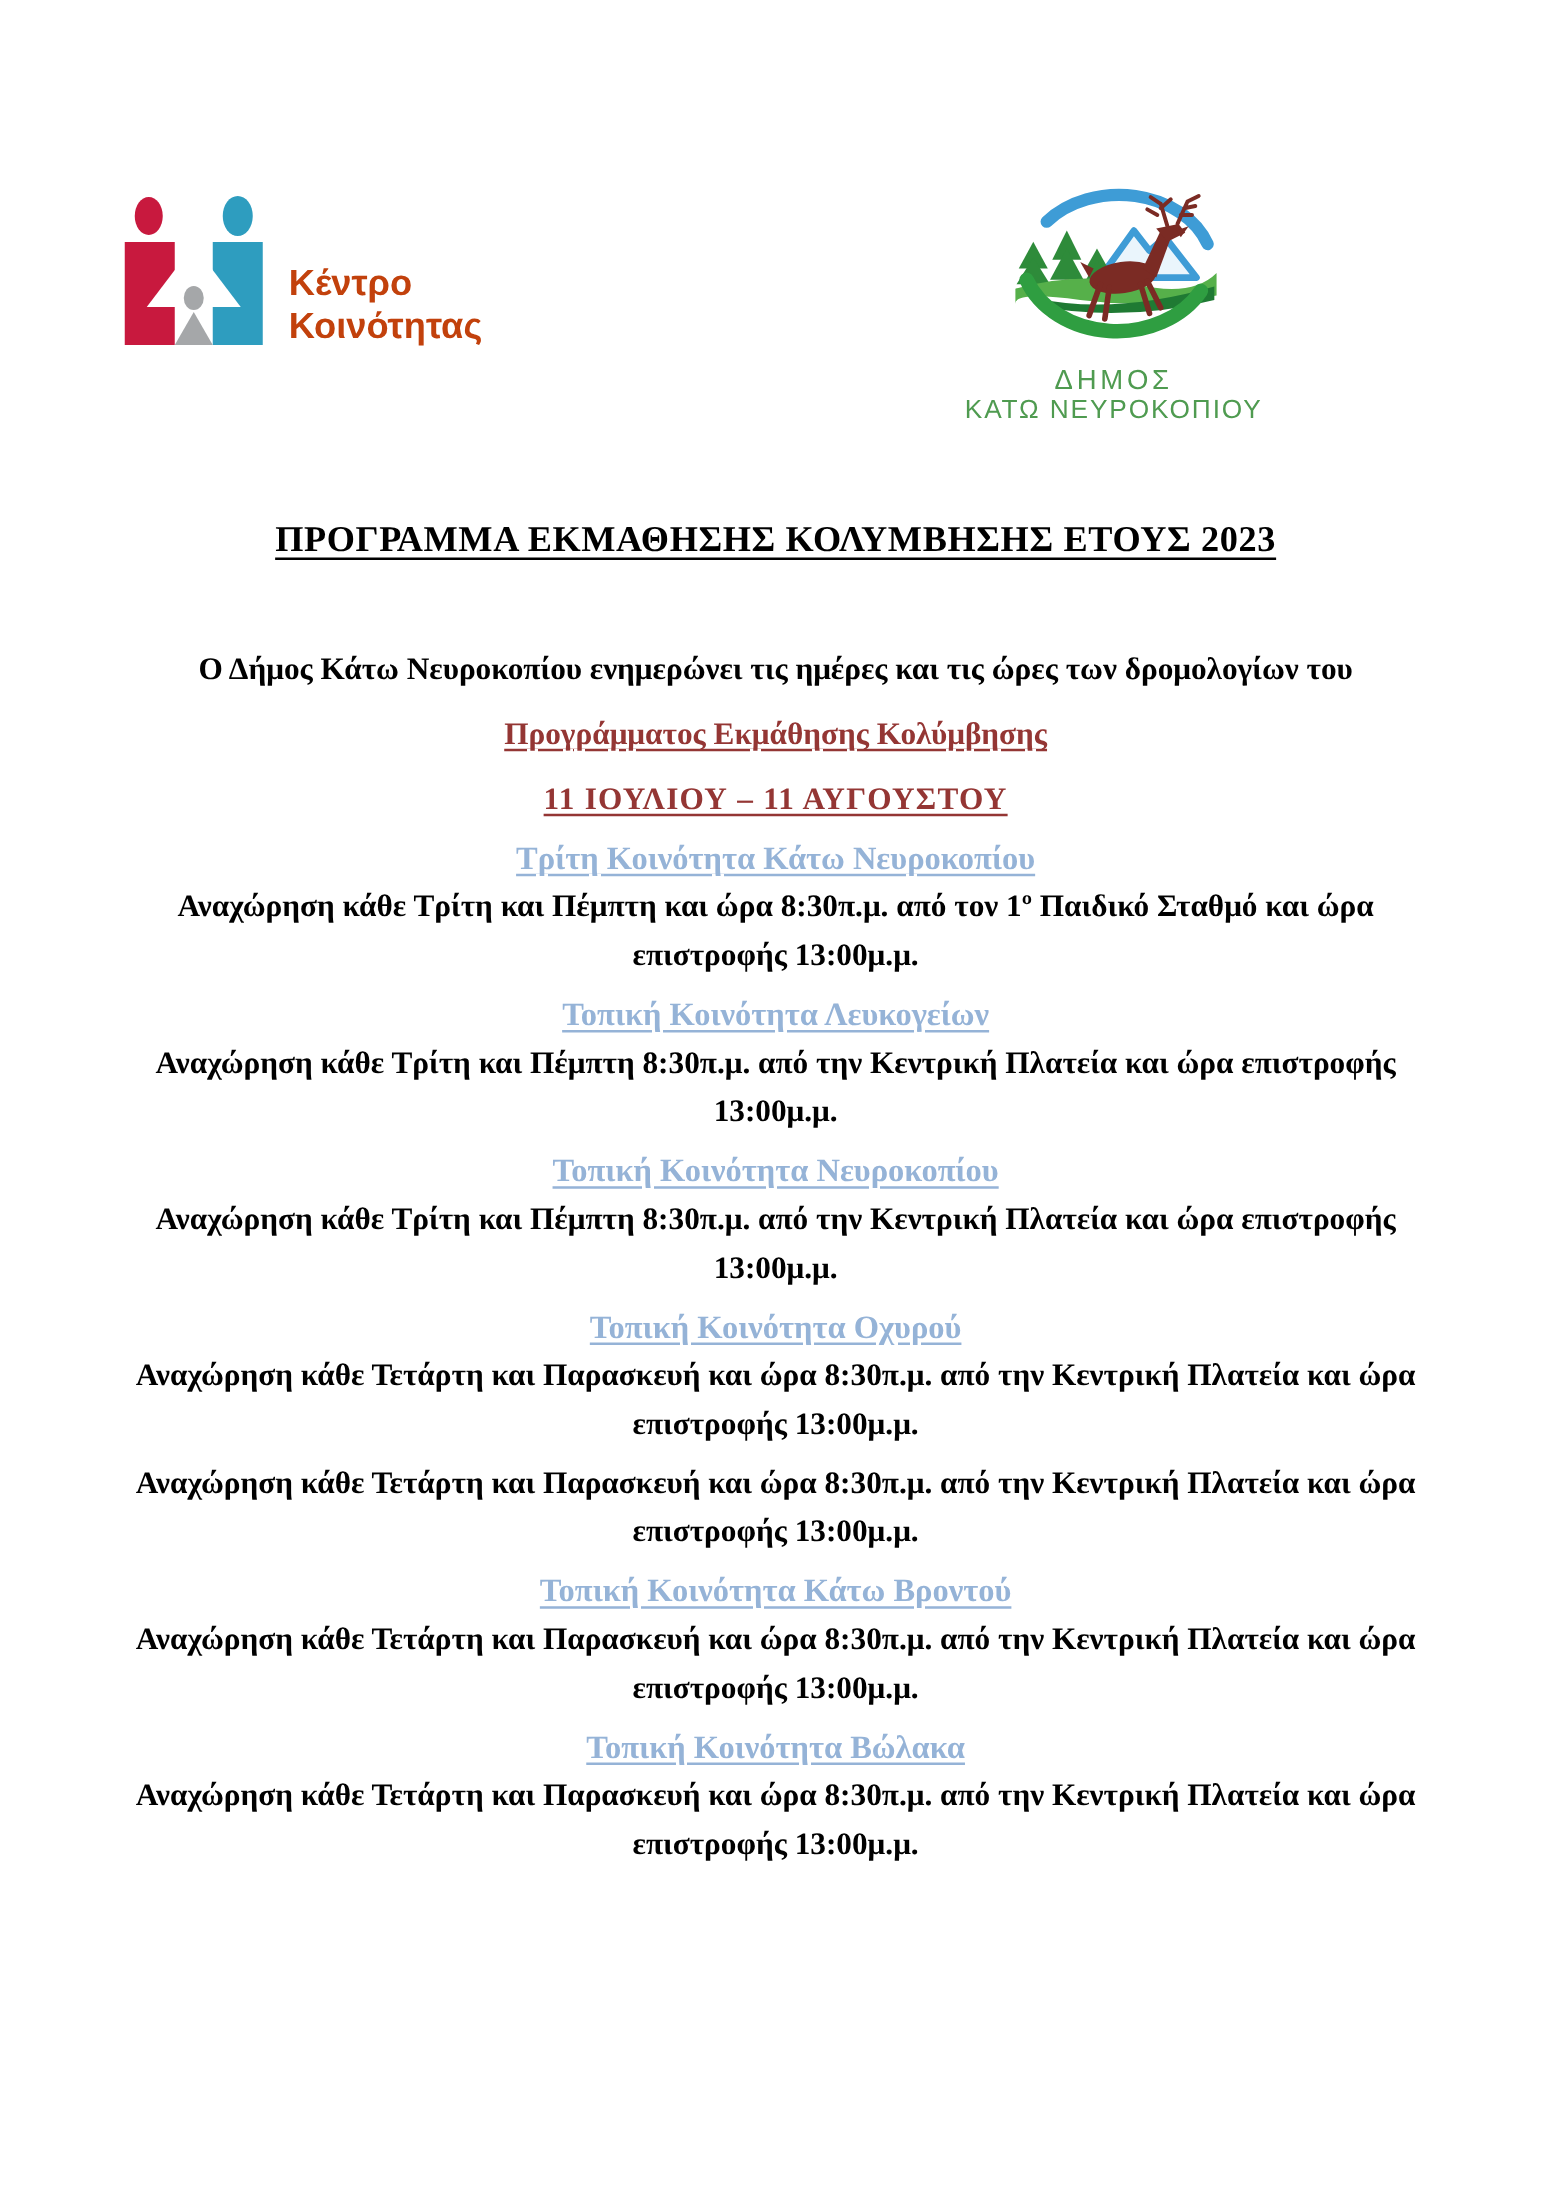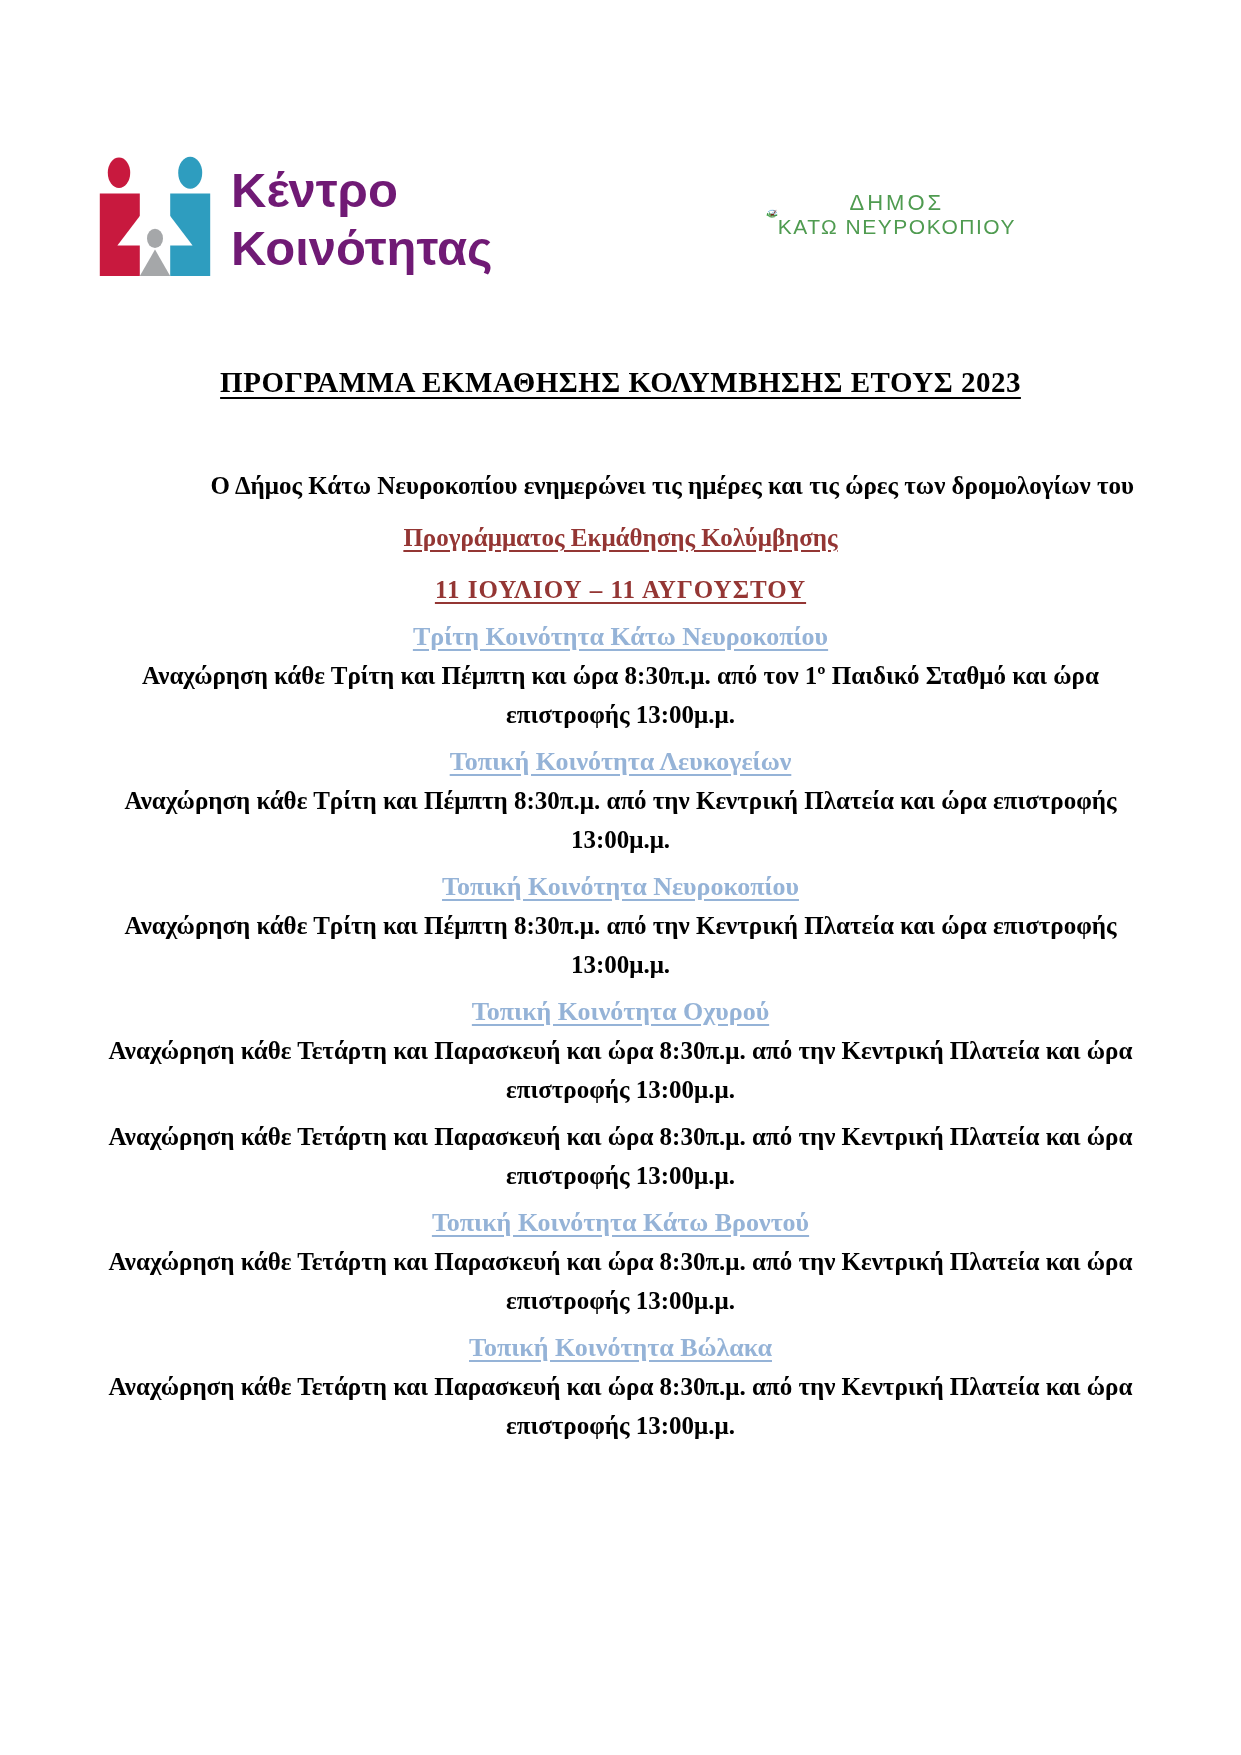--- a/index.html
+++ b/index.html
@@ -18,27 +18,27 @@
     display: flex;
     justify-content: space-between;
     align-items: flex-start;
     padding: 138px 225px 0 95px;
   }
   .cc-logo { display: flex; align-items: flex-end; gap: 16px; margin-top: 14px; }
   .cc-figures { width: 120px; height: 128px; display: block; }
   .cc-text {
     font-family: "Liberation Sans", sans-serif;
     font-weight: 700;
-    font-size: 49px;
+    font-size: 29px;
     line-height: 1.18;
-    color: #701a75;
+    color: #c2410c;
     padding-bottom: 2px;
     white-space: nowrap;
   }
-  .muni-logo { display: flex; flex-direction: row; align-items: center; width: 250px; }
+  .muni-logo { display: flex; flex-direction: column; align-items: center; width: 250px; }
   .muni-emblem { width: 190px; height: 152px; display: block; }
   .muni-text {
     font-family: "Liberation Sans", sans-serif;
     color: #4F9B50;
     text-align: center;
     margin-top: 2px;
     white-space: nowrap;
   }
   .muni-text .l1 { font-size: 22px; letter-spacing: 3px; line-height: 1.1; }
   .muni-text .l2 { font-size: 21px; letter-spacing: 1.5px; line-height: 1.15; }
@@ -52,21 +52,20 @@
     line-height: 40px;
     letter-spacing: 0.5px;
   }
   .doc-title span { text-decoration: underline; text-decoration-thickness: 2px; text-underline-offset: 5px; }
   p { margin: 0; }
   .intro {
     margin-top: 64px;
     font-size: 25px;
     font-weight: 700;
     line-height: 39px;
-    text-align: right;
   }
   .program-link, .date-range {
     margin-top: 13px;
     font-size: 25px;
     font-weight: 700;
     line-height: 39px;
     color: #943634;
   }
   .date-range { letter-spacing: 1px; }
   .program-link span, .date-range span { text-decoration: underline; text-underline-offset: 4px; margin-top: 28px; }

